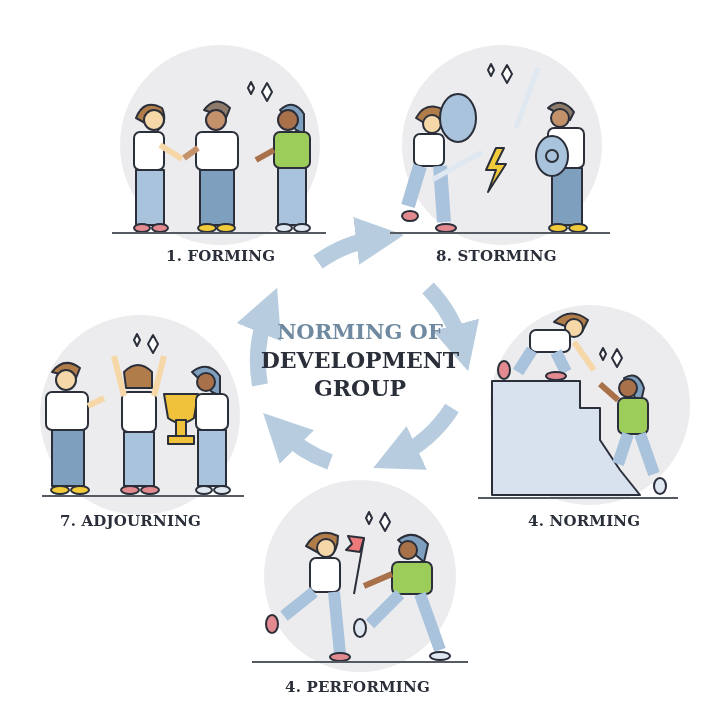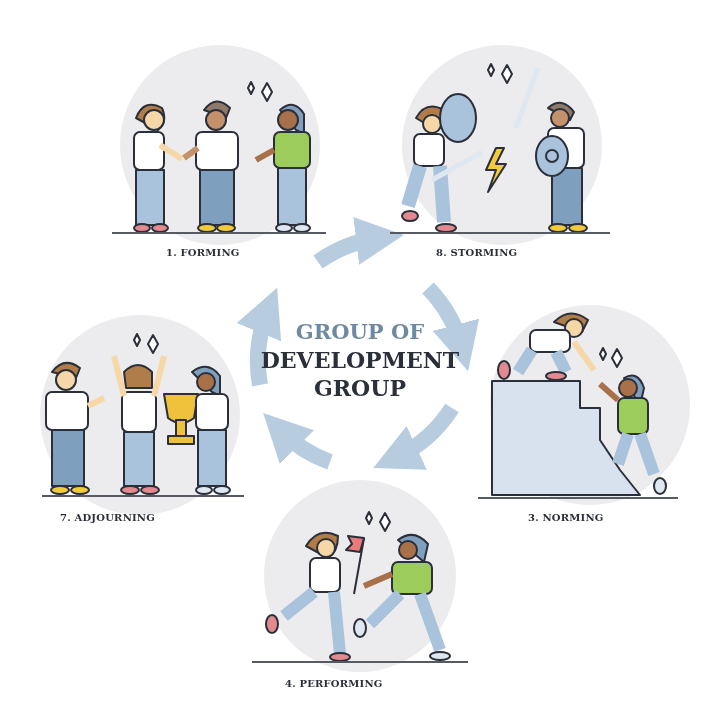--- a/index.html
+++ b/index.html
@@ -1,19 +1,19 @@
 <!DOCTYPE html>
 <html><head>
 <meta charset="utf-8">
 <style>
   html,body{margin:0;padding:0;background:#ffffff;}
   body{width:720px;height:720px;position:relative;overflow:hidden;font-family:"DejaVu Serif",serif;}
   .stage{position:absolute;}
   .circle{position:absolute;border-radius:50%;background:#ececee;}
-  .label{position:absolute;font-family:"DejaVu Serif",serif;font-weight:bold;font-size:10px;color:#2b2f3a;white-space:nowrap;letter-spacing:0.2px;}
+  .label{position:absolute;font-family:"DejaVu Serif",serif;font-weight:bold;font-size:15px;color:#2b2f3a;white-space:nowrap;letter-spacing:0.2px;}
   .ground{position:absolute;height:2px;background:#555a63;}
   .title{position:absolute;left:250px;top:318px;width:220px;text-align:center;font-family:"DejaVu Serif",serif;font-weight:bold;line-height:28px;}
   .t1{color:#6f8aa0;font-size:21px;}
   .t2{color:#2b2f3a;font-size:22px;}
   svg{position:absolute;overflow:visible;}
 </style>
 </head>
 <body>
 
 <svg width="720" height="720" style="left:0;top:0">
@@ -25,21 +25,21 @@
   <g fill="none" stroke="#b7cddf" stroke-width="16" stroke-linecap="butt">
     <path d="M318,262 A135,135 0 0 1 380,238" marker-end="url(#ah)"></path>
     <path d="M428,288 A135,135 0 0 1 462,348" marker-end="url(#ah)"></path>
     <path d="M452,408 A135,135 0 0 1 395,458" marker-end="url(#ah)"></path>
     <path d="M330,462 A135,135 0 0 1 280,430" marker-end="url(#ah)"></path>
     <path d="M260,385 A135,135 0 0 1 268,310" marker-end="url(#ah)"></path>
   </g>
 </svg>
 
 <div class="title">
-  <div class="t1">GROUP OF</div>
+  <div class="t1">NORMING OF</div>
   <div class="t2">DEVELOPMENT</div>
   <div class="t2">GROUP</div>
 </div>
 
 <div class="stage" style="left:0;top:0;">
   <div class="circle" style="left:120px;top:45px;width:200px;height:200px;"></div>
   <svg width="720" height="720" style="left:0;top:0">
     <g stroke="#2b2f3a" stroke-width="2" stroke-linejoin="round">
 
       <path d="M248,88 l3,-6 3,6 -3,6z M262,92 l5,-9 5,9 -5,9z" fill="#fff"></path>
@@ -122,21 +122,21 @@
 
       <path d="M624,378 q14,-8 20,10 l-4,18 z" fill="#7f9fbf"></path>
       <circle cx="628" cy="388" r="9" fill="#a8714a"></circle>
       <rect x="618" y="398" width="30" height="36" rx="6" fill="#9ccc5a"></rect>
       <path d="M618,400 l-18,-16" stroke="#a8714a" stroke-width="6"></path>
       <path d="M628,434 l-10,30 M640,434 l14,40" stroke="#a9c3dc" stroke-width="12"></path>
       <ellipse cx="660" cy="486" rx="6" ry="8" fill="#dfe8f1"></ellipse>
     </g>
   </svg>
   <div class="ground" style="left:478px;top:497px;width:200px;"></div>
-  <div class="label" style="left:528px;top:512px;">3. NORMING</div>
+  <div class="label" style="left:528px;top:512px;">4. NORMING</div>
 </div>
 
 <div class="stage" style="left:0;top:0;">
   <div class="circle" style="left:264px;top:480px;width:192px;height:192px;"></div>
   <svg width="720" height="720" style="left:0;top:0">
     <g stroke="#2b2f3a" stroke-width="2" stroke-linejoin="round">
       <path d="M366,518 l3,-6 3,6 -3,6z M380,522 l5,-9 5,9 -5,9z" fill="#fff"></path>
 
       <path d="M306,546 q12,-20 32,-10 q0,16 -10,22 z" fill="#b07c4a"></path>
       <circle cx="326" cy="548" r="9" fill="#f6d7a8"></circle>

